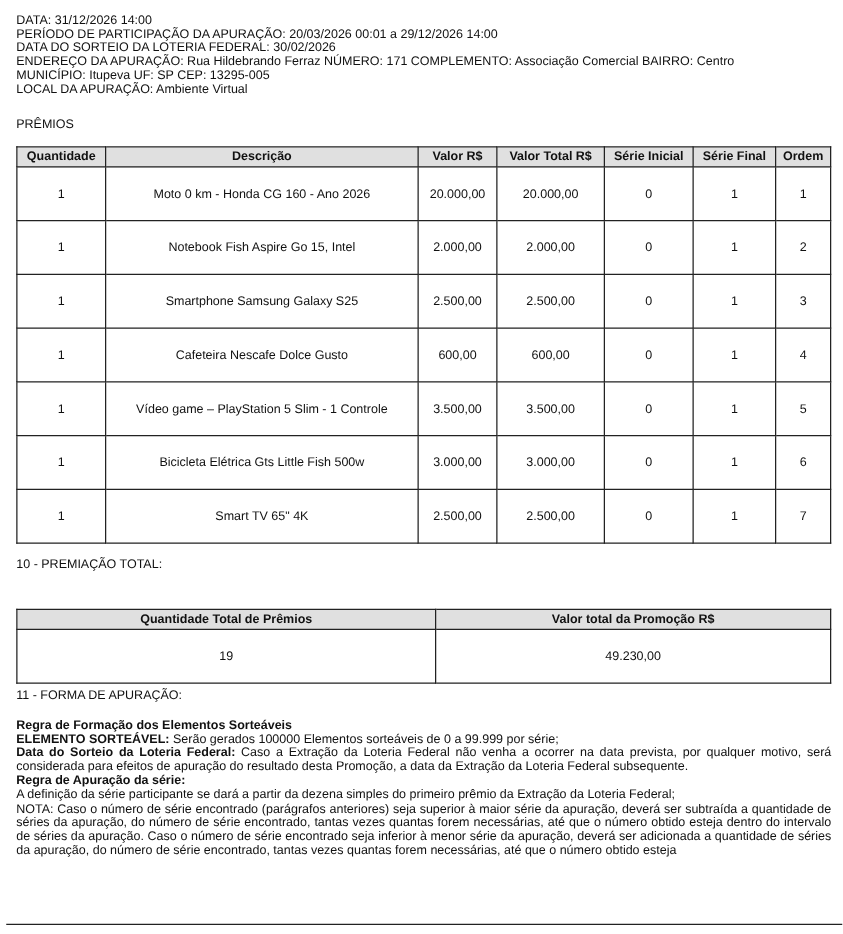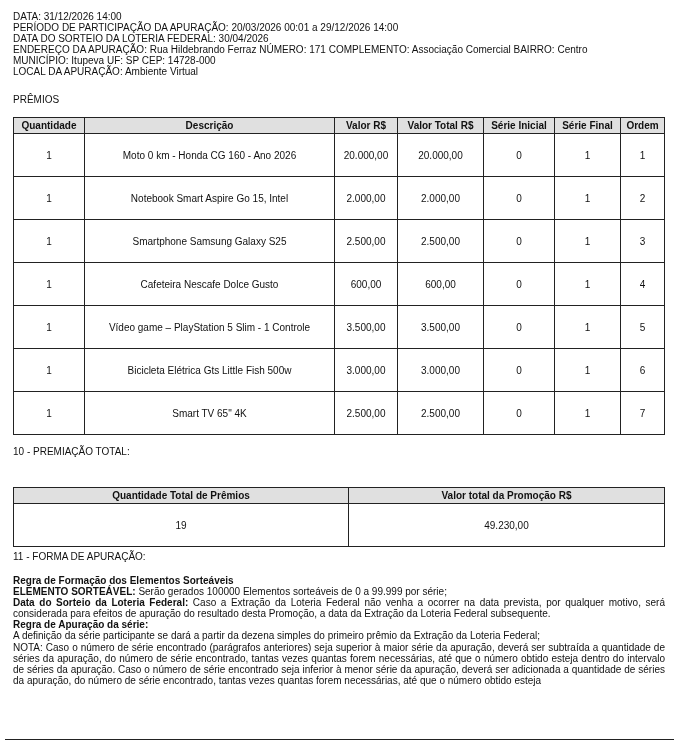--- a/index.html
+++ b/index.html
@@ -16,23 +16,23 @@
   .para { position: absolute; left: 13px; width: 652px; line-height: 11.1px; text-align: justify; }
   .para p { margin: 0; }
   b { font-weight: bold; }
   .bottom-rule { position: absolute; left: 5px; width: 669px; top: 739px; height: 1px; background: #222; }
 </style>
 </head>
 <body>
 
 <div class="line" style="top:11px">DATA: 31/12/2026 14:00</div>
 <div class="line" style="top:22px">PERÍODO DE PARTICIPAÇÃO DA APURAÇÃO: 20/03/2026 00:01 a 29/12/2026 14:00</div>
-<div class="line" style="top:33px">DATA DO SORTEIO DA LOTERIA FEDERAL: 30/04/2026</div>
+<div class="line" style="top:33px">DATA DO SORTEIO DA LOTERIA FEDERAL: 30/02/2026</div>
 <div class="line" style="top:44px">ENDEREÇO DA APURAÇÃO: Rua Hildebrando Ferraz NÚMERO: 171 COMPLEMENTO: Associação Comercial BAIRRO: Centro</div>
-<div class="line" style="top:55px">MUNICÍPIO: Itupeva UF: SP CEP: 14728-000</div>
+<div class="line" style="top:55px">MUNICÍPIO: Itupeva UF: SP CEP: 13295-005</div>
 <div class="line" style="top:66px">LOCAL DA APURAÇÃO: Ambiente Virtual</div>
 
 <div class="line" style="top:94px">PRÊMIOS</div>
 
 <table id="prizes" style="left:13px; top:117px; width:651px;">
   <colgroup>
     <col style="width:71px">
       <col style="width:250px">
       <col style="width:63px">
       <col style="width:86px">
@@ -56,21 +56,21 @@
         <td>1</td>
         <td>Moto 0 km - Honda CG 160 - Ano 2026</td>
         <td>20.000,00</td>
         <td>20.000,00</td>
         <td>0</td>
         <td>1</td>
         <td>1</td>
       </tr>
       <tr>
         <td>1</td>
-        <td>Notebook Smart Aspire Go 15, Intel</td>
+        <td>Notebook Fish Aspire Go 15, Intel</td>
         <td>2.000,00</td>
         <td>2.000,00</td>
         <td>0</td>
         <td>1</td>
         <td>2</td>
       </tr>
       <tr>
         <td>1</td>
         <td>Smartphone Samsung Galaxy S25</td>
         <td>2.500,00</td>

